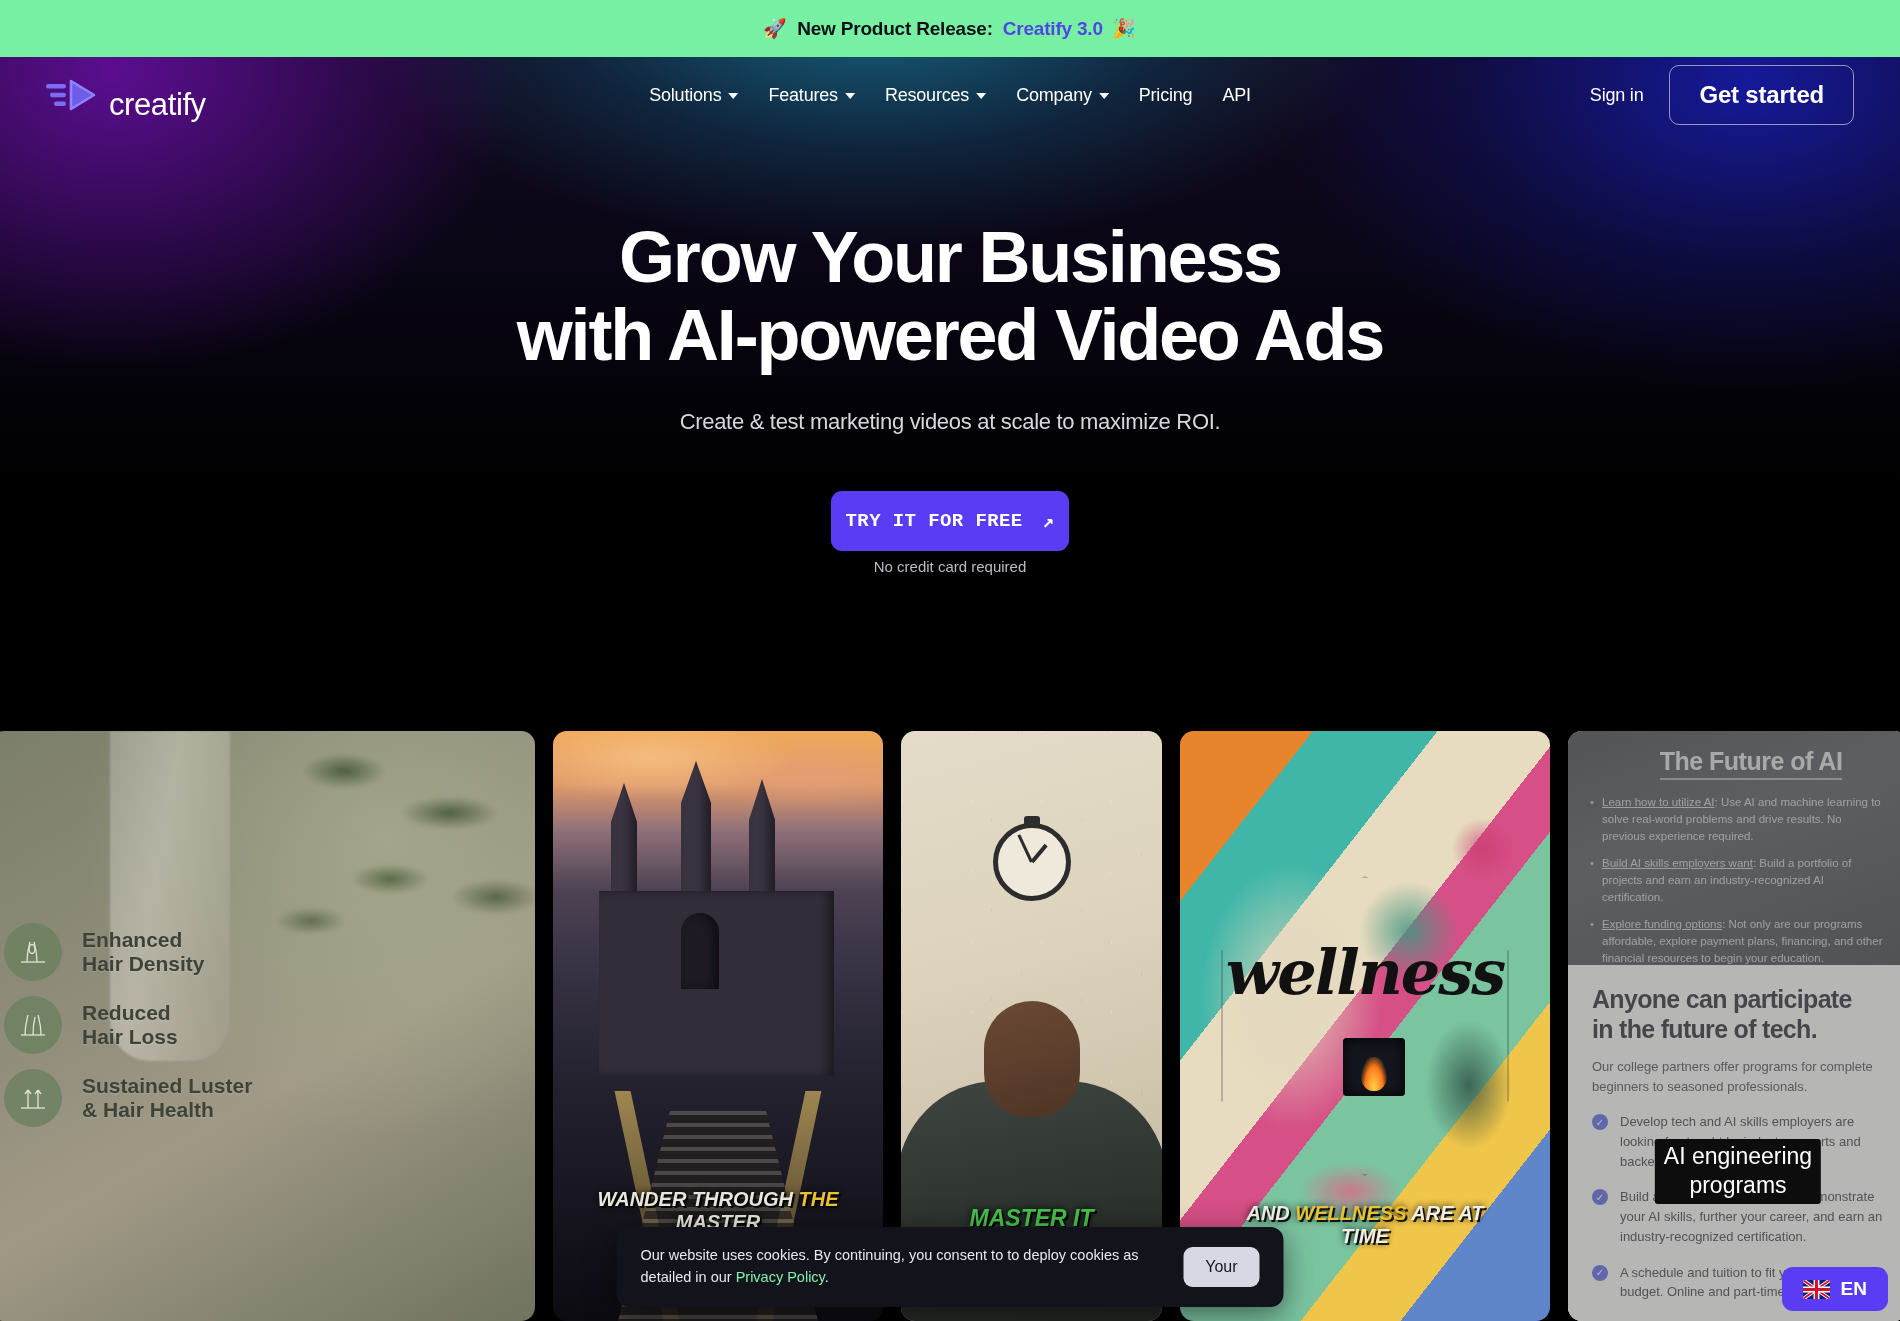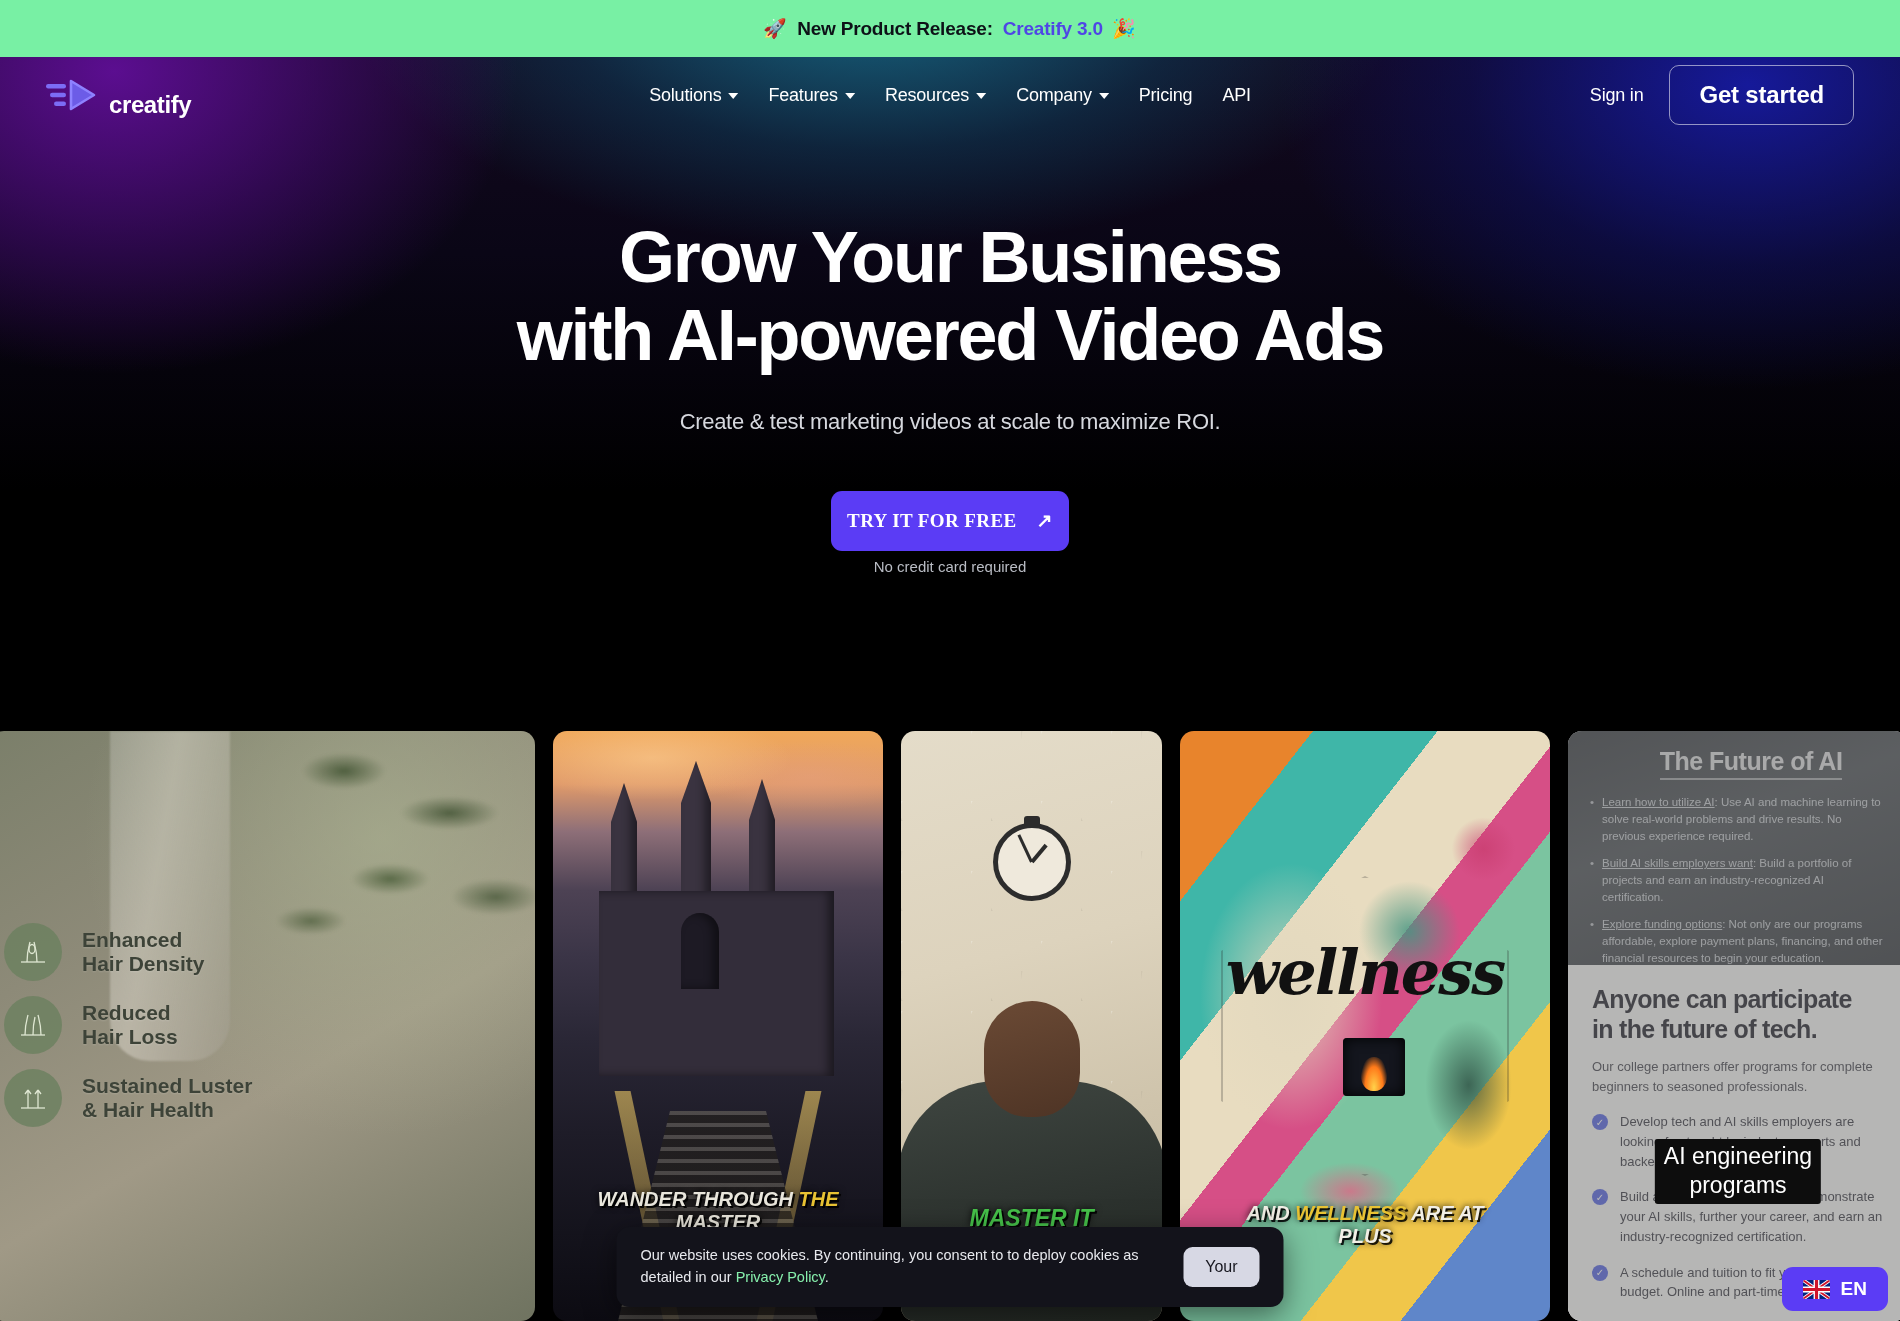--- a/index.html
+++ b/index.html
@@ -50,21 +50,21 @@
   
   .nav {
     position:relative; z-index:5;
     height:76px; width:100%;
     display:flex; align-items:center;
     padding:0 46px;
   }
   .logo { display:flex; align-items:center; gap:11px; cursor:pointer; }
   .logo svg { display:block; }
   .logo-text {
-    color:#fff; font-size:24px; font-weight:700; letter-spacing:-0.4px;margin-top:20px;
+    color:#fff; font-size:31px; font-weight:400; letter-spacing:-0.4px;margin-top:20px;
   }
   .nav-center {
     position:absolute; left:50%; top:0; transform:translateX(-50%);
     height:76px; display:flex; align-items:center; gap:30px;
   }
   .nav-item {
     display:flex; align-items:center; gap:7px;
     color:#fff; font-size:18px; font-weight:400;
     cursor:pointer; letter-spacing:-0.2px;
     white-space:nowrap;
@@ -106,21 +106,21 @@
   .subline {
     color:#d6d8de; font-size:22px; margin-top:34px; letter-spacing:-0.3px;
   }
   .cta-btn {
     margin:56px auto 0;
     display:flex; align-items:center; justify-content:center; gap:20px;
     width:238px; height:60px;
     background:#5B3CF5; border:none; border-radius:11px;
     color:#fff; font-size:19px; font-weight:700; letter-spacing:.4px;
     cursor:pointer;
-    font-family:Liberation Serif, serif;
+    font-family:Liberation Mono, monospace;
   }
   .cta-note { color:#b9bcc4; font-size:15px; margin-top:7px; }
 
   
   .cards {
     position:absolute; left:0; bottom:0;
     width:100%; height:590px;
     display:flex; gap:18px;
     padding:0 0 0 0;
     z-index:3;
@@ -547,21 +547,21 @@
     </div>
 
     <div class="card c4">
       <div class="c4-bg"></div>
       <div class="c4-overlay"></div>
       <div class="c4-hex"></div>
       <div class="c4-fire"></div>
       <div class="wellness-script">wellness</div>
       <div class="cap" style="bottom:72px; font-size:20px; color:#f2efe6;">
         <span>AND </span><span style="color:#e8c233">WELLNESS</span><span> ARE AT</span><br>
-        <span>PLUS</span>
+        <span>TIME</span>
       </div>
     </div>
 
     <div class="card c5">
       <div class="c5-bg"></div>
 
       <div class="c5-top">
         <div style="text-align:center">
           <span class="c5-title">The Future of AI</span>
         </div>

